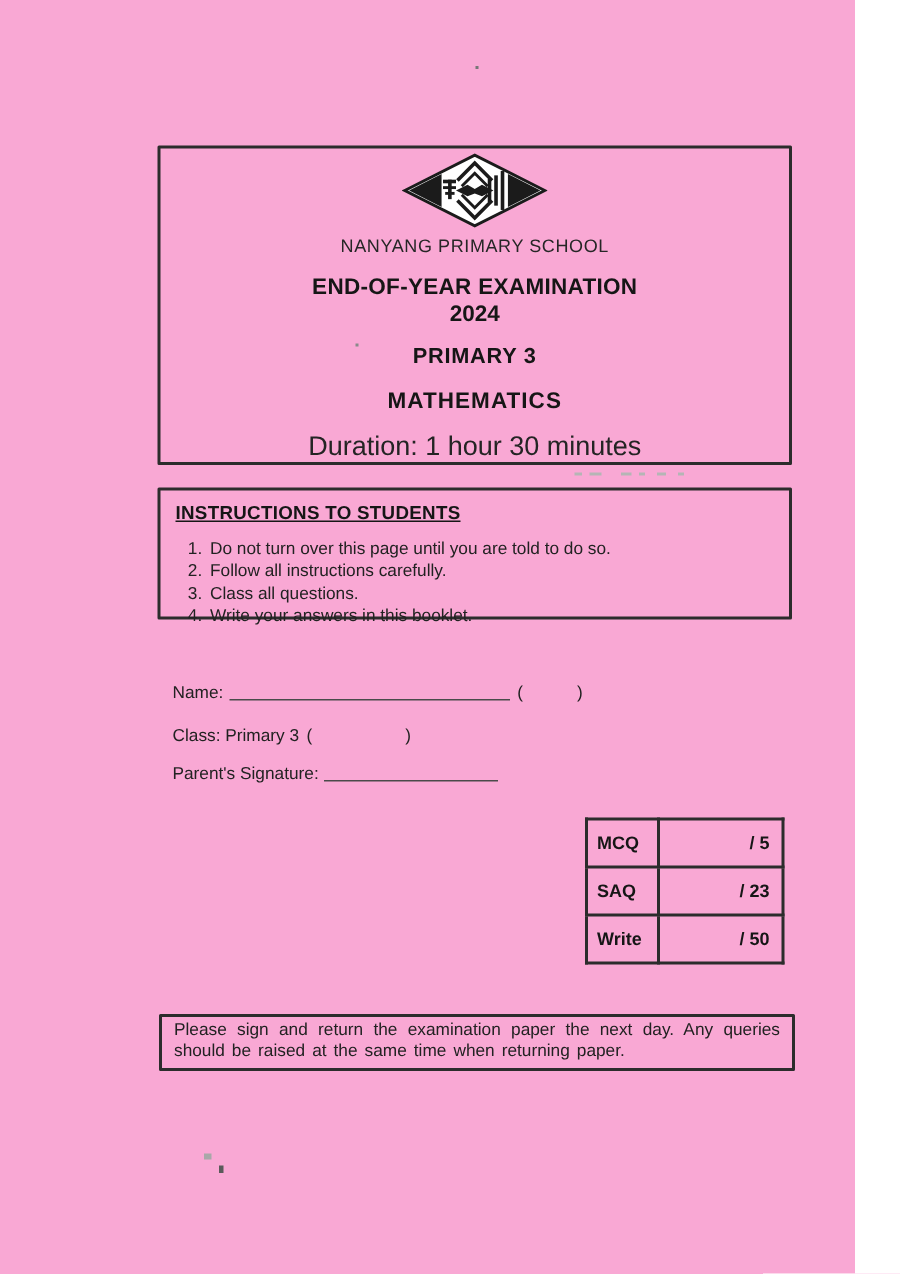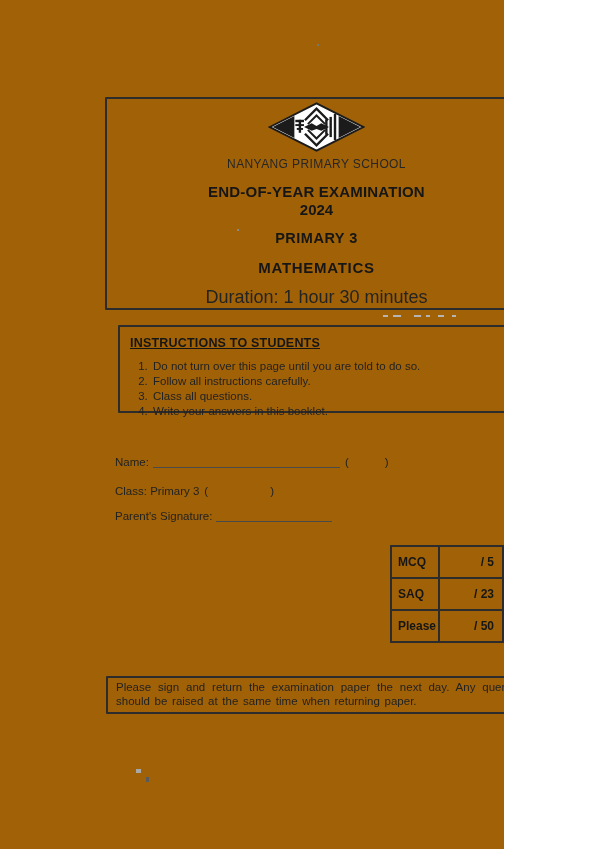--- a/index.html
+++ b/index.html
@@ -1,19 +1,19 @@
 <!DOCTYPE html>
 <html><head>
 <meta charset="utf-8">
 <style>
   html, body { margin:0; padding:0; background:#ffffff; }
   .page {
     position:relative;
-    width:504px; height:849px;
-    background:#a16207;
+    width:570px; height:849px;
+    background:#f9a8d4;
     font-family:"Liberation Sans", sans-serif;
     color:#1e1e1e;
     overflow:hidden;
   }
 
   
   .header-box {
     position:absolute; left:105px; top:97px;
     width:419px; height:209px;
     border:2px solid #2c2c2c;
@@ -29,21 +29,21 @@
     margin-top:12px;
     font-size:15px; font-weight:700; letter-spacing:0.2px; color:#161616;
   }
   .exam-year { margin-top:1px; font-size:15px; font-weight:700; color:#161616; }
   .exam-level { margin-top:12px; font-size:14.5px; font-weight:700; letter-spacing:0.5px; color:#161616; }
   .exam-subject { margin-top:13px; font-size:15px; font-weight:700; letter-spacing:0.7px; color:#161616; }
   .exam-duration { margin-top:11px; font-size:18px; color:#242424; }
 
   
   .instructions-box {
-    position:absolute; left:118px; top:325px;
+    position:absolute; left:105px; top:325px;
     width:399px; height:70px;
     border:2px solid #2c2c2c;
     border-radius:1px;
     padding:6px 10px 8px;
   }
   .ins-heading {
     display:inline-block;
     font-size:12.5px; font-weight:700;
     text-decoration:underline;
     letter-spacing:0.2px; color:#161616;
@@ -181,21 +181,21 @@
     <tbody>
         <tr>
       <td class="lbl">MCQ</td>
       <td class="score">/ 5</td>
     </tr>
     <tr>
       <td class="lbl">SAQ</td>
       <td class="score">/ 23</td>
     </tr>
     <tr>
-      <td class="lbl">Please</td>
+      <td class="lbl">Write</td>
       <td class="score">/ 50</td>
     </tr>
   </tbody>
     </table>
 
   <div class="footer-note">
     <span>Please sign and return the examination paper the next day. Any queries should be raised at the same time when returning paper.</span>
   </div>
 
   <div class="speck speck-bot-a"></div>

